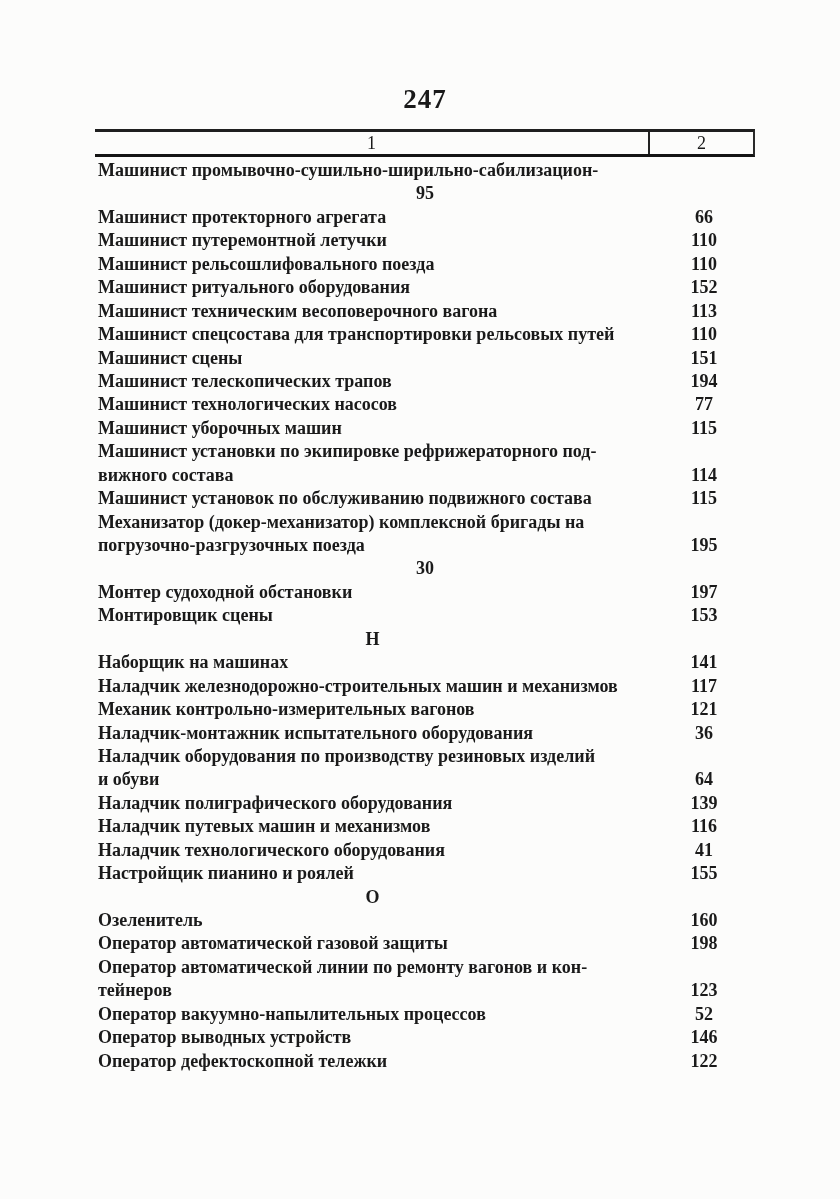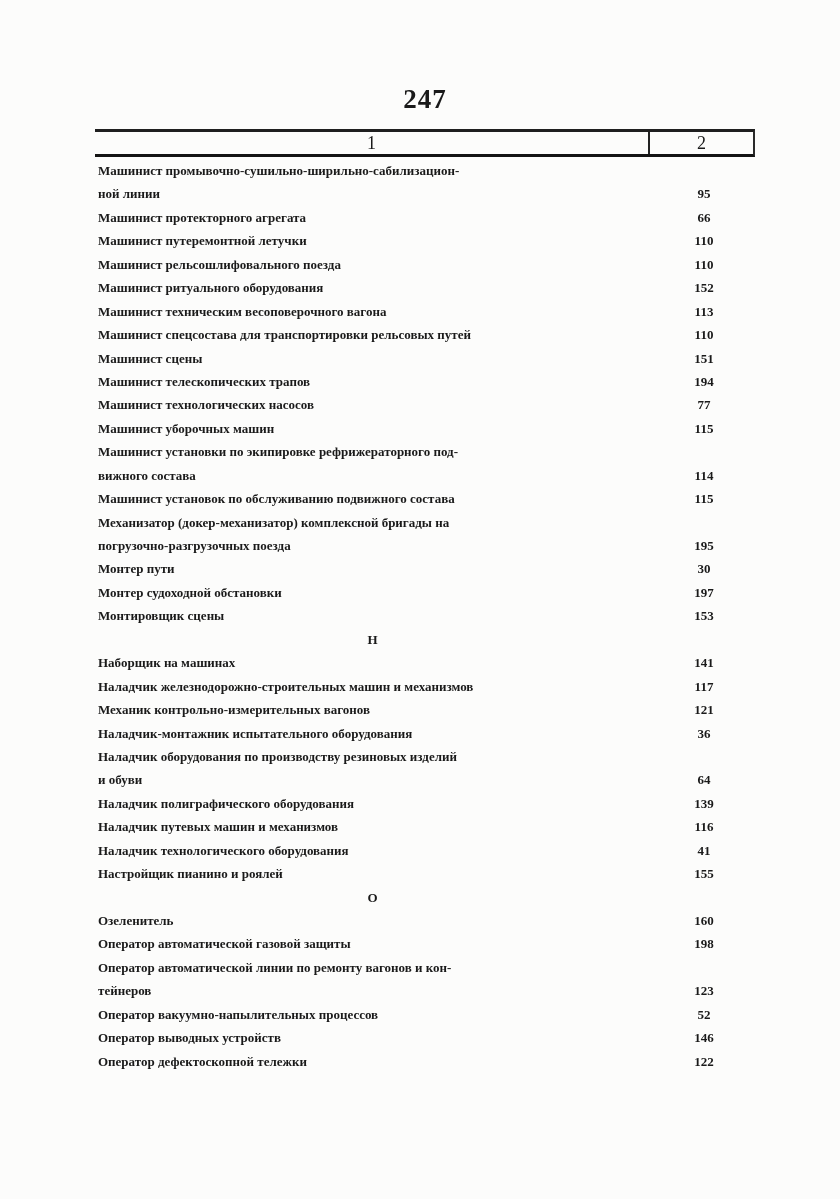--- a/index.html
+++ b/index.html
@@ -52,21 +52,21 @@
     border-left: 2px solid #222;
   }
   .th-col2 { flex: 1; }
   .tbody {
     padding-top: 2px;
   }
   .row {
     display: flex;
     height: 23.45px;
     line-height: 23.45px;
-    font-size: 13px;
+    font-size: 18px;
     font-weight: 700;
     white-space: nowrap;
   }
   .cell-name {
     width: 555px;
     padding-left: 3px;
     overflow: visible;
   }
   .cell-num {
     flex: 1;
@@ -88,21 +88,20 @@
     <div class="th th-col1">1</div>
     <div class="col-divider"></div>
     <div class="th th-col2">2</div>
   </div>
   <div class="tbody">
       <div class="row">
         <div class="cell-name">Машинист промывочно-сушильно-ширильно-сабилизацион-</div>
         <div class="cell-num"></div>
       </div>
       <div class="row">
-        <div class="cell-name">ной линии</div>
         <div class="cell-num">95</div>
       </div>
       <div class="row">
         <div class="cell-name">Машинист протекторного агрегата</div>
         <div class="cell-num">66</div>
       </div>
       <div class="row">
         <div class="cell-name">Машинист путеремонтной летучки</div>
         <div class="cell-num">110</div>
       </div>
@@ -152,21 +151,20 @@
       </div>
       <div class="row">
         <div class="cell-name">Механизатор (докер-механизатор) комплексной бригады на</div>
         <div class="cell-num"></div>
       </div>
       <div class="row">
         <div class="cell-name">погрузочно-разгрузочных поезда</div>
         <div class="cell-num">195</div>
       </div>
       <div class="row">
-        <div class="cell-name">Монтер пути</div>
         <div class="cell-num">30</div>
       </div>
       <div class="row">
         <div class="cell-name">Монтер судоходной обстановки</div>
         <div class="cell-num">197</div>
       </div>
       <div class="row">
         <div class="cell-name">Монтировщик сцены</div>
         <div class="cell-num">153</div>
       </div>

